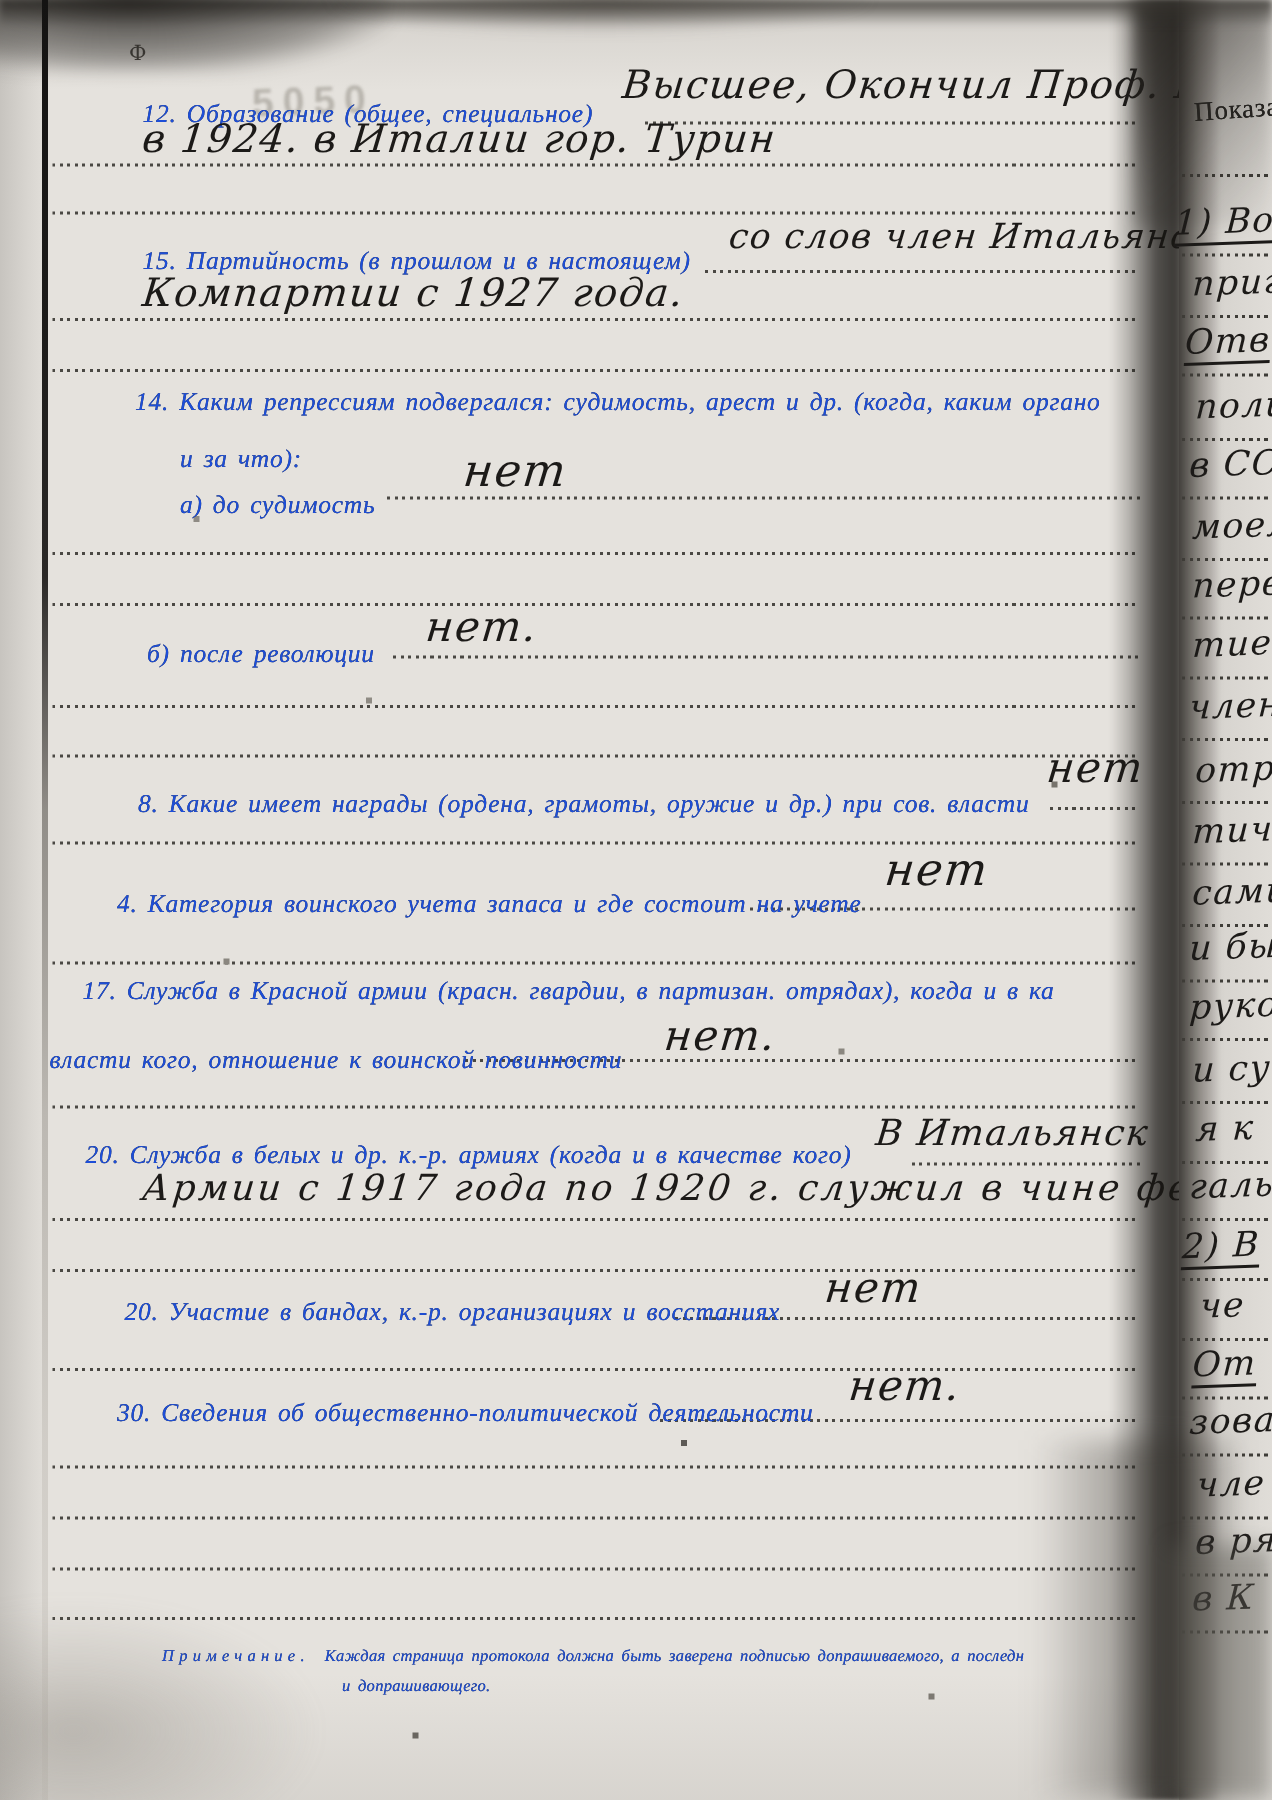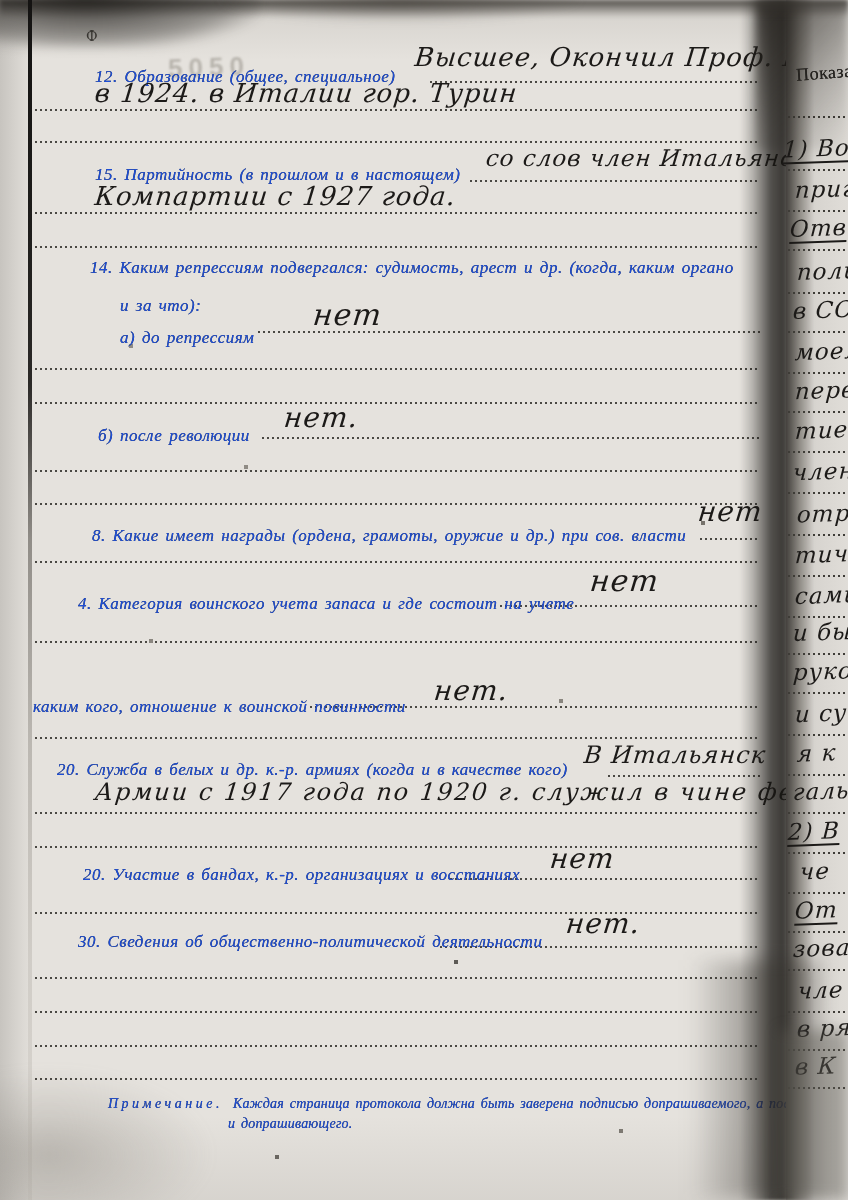--- a/index.html
+++ b/index.html
@@ -86,21 +86,21 @@
       245px  466px 0 1px #8f8b84, 130px  345px 0 1px #8f8b84;
   }
   
   .row{position:absolute;white-space:nowrap;z-index:2;}
   .printed{
     font-family:"Liberation Serif",serif;
     font-size:17px;color:#1d4ed8;letter-spacing:.5px;word-spacing:2px;
     text-shadow:0 0 .4px #2a2825;
     font-style:italic;
   }
-  .note-line{font-size:14px;letter-spacing:.2px;}
+  .note-line{font-size:11px;letter-spacing:.2px;}
   .note-label{letter-spacing:3.5px;}
   .hw{
     font-family:"DejaVu Serif",serif;font-style:italic;
     color:#1c1a18;letter-spacing:1px;
     display:inline-block;position:relative;transform:skewX(-6deg);
     z-index:2;
   }
   .rule{
     position:absolute;height:2px;z-index:1;
     background-image:repeating-linear-gradient(to right,#4a4843 0px,#4a4843 2px,rgba(0,0,0,0) 2px,rgba(0,0,0,0) 5px);
@@ -194,40 +194,43 @@
     <span class="hw" style="font-size:26px;">Компартии с 1927 года.</span>
   </div>
 
   <div class="row" style="left:90px;top:258px;">
     <span class="printed">14. Каким репрессиям подвергался: судимость, арест и др. (когда, каким органо</span>
   </div>
   <div class="row" style="left:120px;top:272px;margin-top:24px;">
     <span class="printed">и за что):</span>
   </div>
   <div class="row" style="left:120px;top:315px;">
-    <span class="printed">а) до репрессиям</span>
+    <span class="printed">а) до судимость</span>
     <span class="hw" style="font-size:30px;margin-left:55px;top:-18px;">нет</span>
   </div>
   <div class="row" style="left:98px;top:415px;">
     <span class="printed">б) после революции</span>
     <span class="hw" style="font-size:28px;margin-left:30px;top:-14px;">нет.</span>
   </div>
 
   <div class="row" style="left:92px;top:515px;">
     <span class="printed">8. Какие имеет награды (ордена, грамоты, оружие и др.) при сов. власти</span>
     <span class="hw" style="font-size:28px;margin-left:8px;top:-20px;">нет</span>
   </div>
 
   <div class="row" style="left:78px;top:581px;">
     <span class="printed">4. Категория воинского учета запаса и где состоит на учете</span>
     <span class="hw" style="font-size:30px;margin-left:12px;top:-18px;">нет</span>
   </div>
 
+  <div class="row" style="left:55px;top:651px;">
+    <span class="printed">17. Служба в Красной армии (красн. гвардии, в партизан. отрядах), когда и в ка</span>
+  </div>
   <div class="row" style="left:33px;top:686px;">
-    <span class="printed">каким кого, отношение к воинской повинности</span>
+    <span class="printed">власти кого, отношение к воинской повинности</span>
     <span class="hw" style="font-size:28px;margin-left:24px;top:-12px;">нет.</span>
   </div>
 
   <div class="row" style="left:57px;top:753px;">
     <span class="printed">20. Служба в белых и др. к.-р. армиях (когда и в качестве кого)</span>
     <span class="hw" style="font-size:24px;margin-left:12px;top:-12px;">В Итальянск</span>
   </div>
   <div class="row" style="left:95px;top:778px;">
     <span class="hw" style="font-size:24px;letter-spacing:2px;">Армии с 1917 года по 1920 г. служил в чине фельдфебелем.</span>
   </div>

